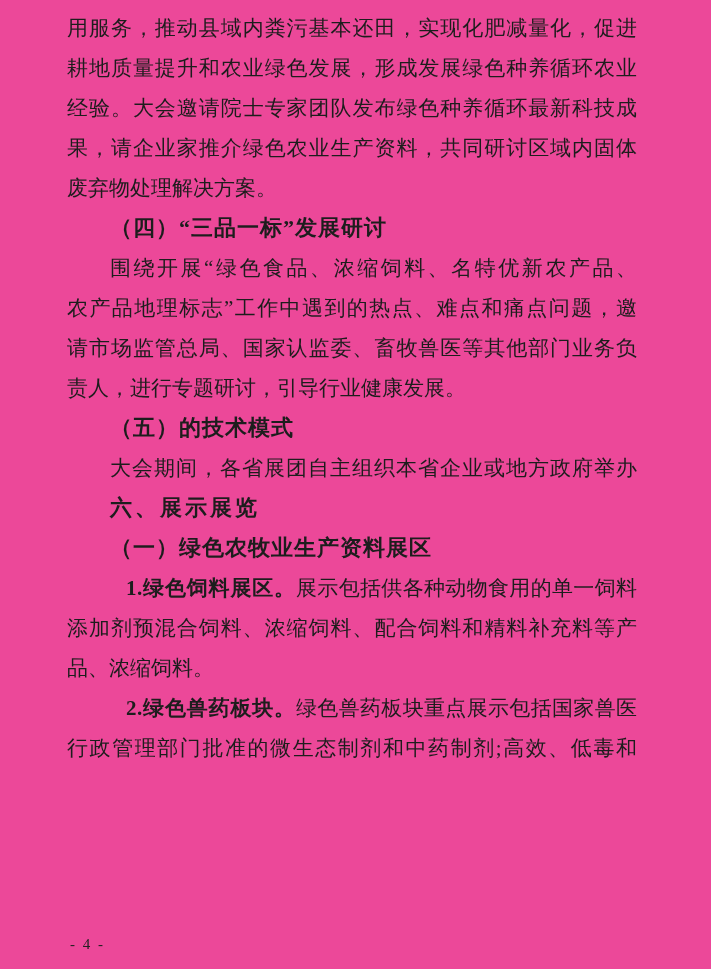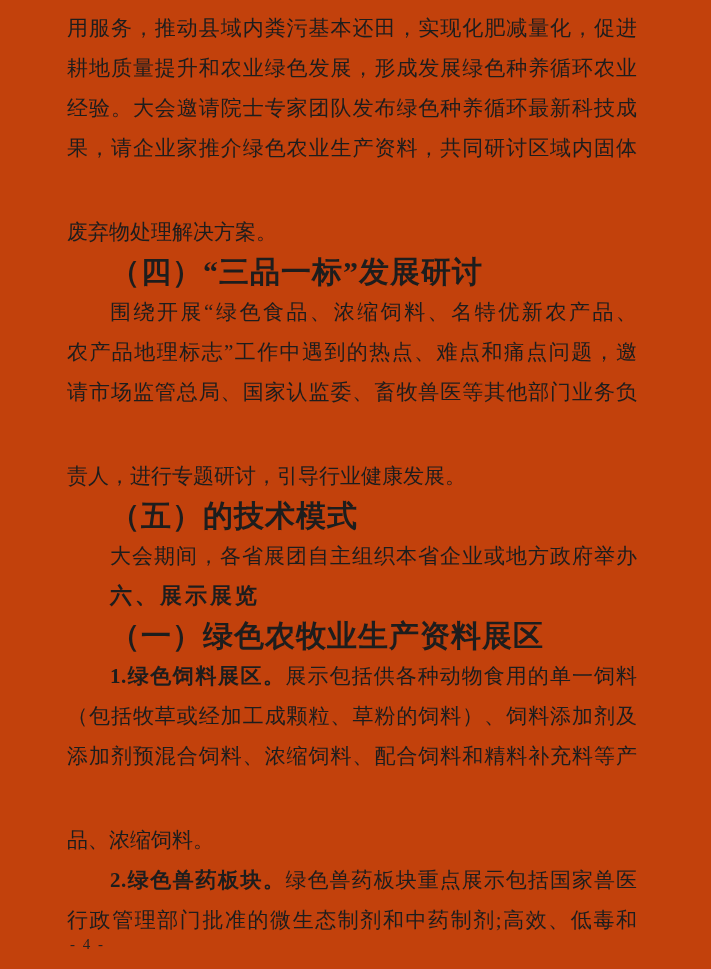--- a/index.html
+++ b/index.html
@@ -4,56 +4,56 @@
 <style>
   html, body { margin: 0; padding: 0; }
   body {
     width: 711px; height: 969px;
     background: #ffffff;
     font-family: "Liberation Serif", "DejaVu Serif", serif;
   }
   .page {
     position: relative;
     width: 711px; height: 969px;
-    background: #c2410c;
+    background: #ec4899;
     color: #1d1d1d;
     overflow: hidden;
   }
   .content {
     position: absolute;
     left: 67px; top: 8px;
     width: 570px;
   }
   .ln {
     height: 40px;
     line-height: 40px;
     font-size: 21px;
     text-align: justify;
     text-align-last: justify;
     text-justify: inter-character;
     white-space: nowrap;
   }
-  .end { text-align-last: left; margin-top: 44px; }
+  .end { text-align-last: left; }
   .ind { text-indent: 43px; }
   .h {
     font-weight: 700;
     text-align-last: left;
     text-indent: 43px;
-    font-size: 30px;
+    font-size: 22px;
   }
   .kai {
     font-family: "Liberation Serif", "DejaVu Serif", serif;
     letter-spacing: 1px;
   }
   .hei {
     font-family: "Liberation Sans", "DejaVu Sans", sans-serif;
     font-size: 22px;
     letter-spacing: 3px;
   }
-  .lead { font-weight: 700; letter-spacing: 0.5px; }
+  .lead { font-weight: 700; letter-spacing: 0.5px; margin-left: 16px; }
   .footer {
     position: absolute;
     left: 70px; top: 936px;
     font-size: 15px;
     letter-spacing: 2px;
     color: #222;
   }
 </style>
 </head>
 <body>
@@ -68,20 +68,19 @@
     <div class="ln h kai">（四）“三品一标”发展研讨</div>
     <div class="ln ind">围绕开展“绿色食品、浓缩饲料、名特优新农产品、</div>
     <div class="ln">农产品地理标志”工作中遇到的热点、难点和痛点问题，邀</div>
     <div class="ln">请市场监管总局、国家认监委、畜牧兽医等其他部门业务负</div>
     <div class="ln end">责人，进行专题研讨，引导行业健康发展。</div>
     <div class="ln h kai">（五）的技术模式</div>
     <div class="ln ind">大会期间，各省展团自主组织本省企业或地方政府举办</div>
     <div class="ln h hei">六、展示展览</div>
     <div class="ln h kai">（一）绿色农牧业生产资料展区</div>
     <div class="ln ind"><span class="lead">1.绿色饲料展区。</span><span>展示包括供各种动物食用的单一饲料</span></div>
-    <div class="ln">（包括牧草或经加工成颗粒、草粉的饲料）、饲料添加剂及</div>
     <div class="ln">添加剂预混合饲料、浓缩饲料、配合饲料和精料补充料等产</div>
     <div class="ln end">品、浓缩饲料。</div>
     <div class="ln ind"><span class="lead">2.绿色兽药板块。</span><span>绿色兽药板块重点展示包括国家兽医</span></div>
     <div class="ln">行政管理部门批准的微生态制剂和中药制剂;高效、低毒和</div>
   </div>
   <div class="footer">- 4 -</div>
 </div>
 
 </body></html>

